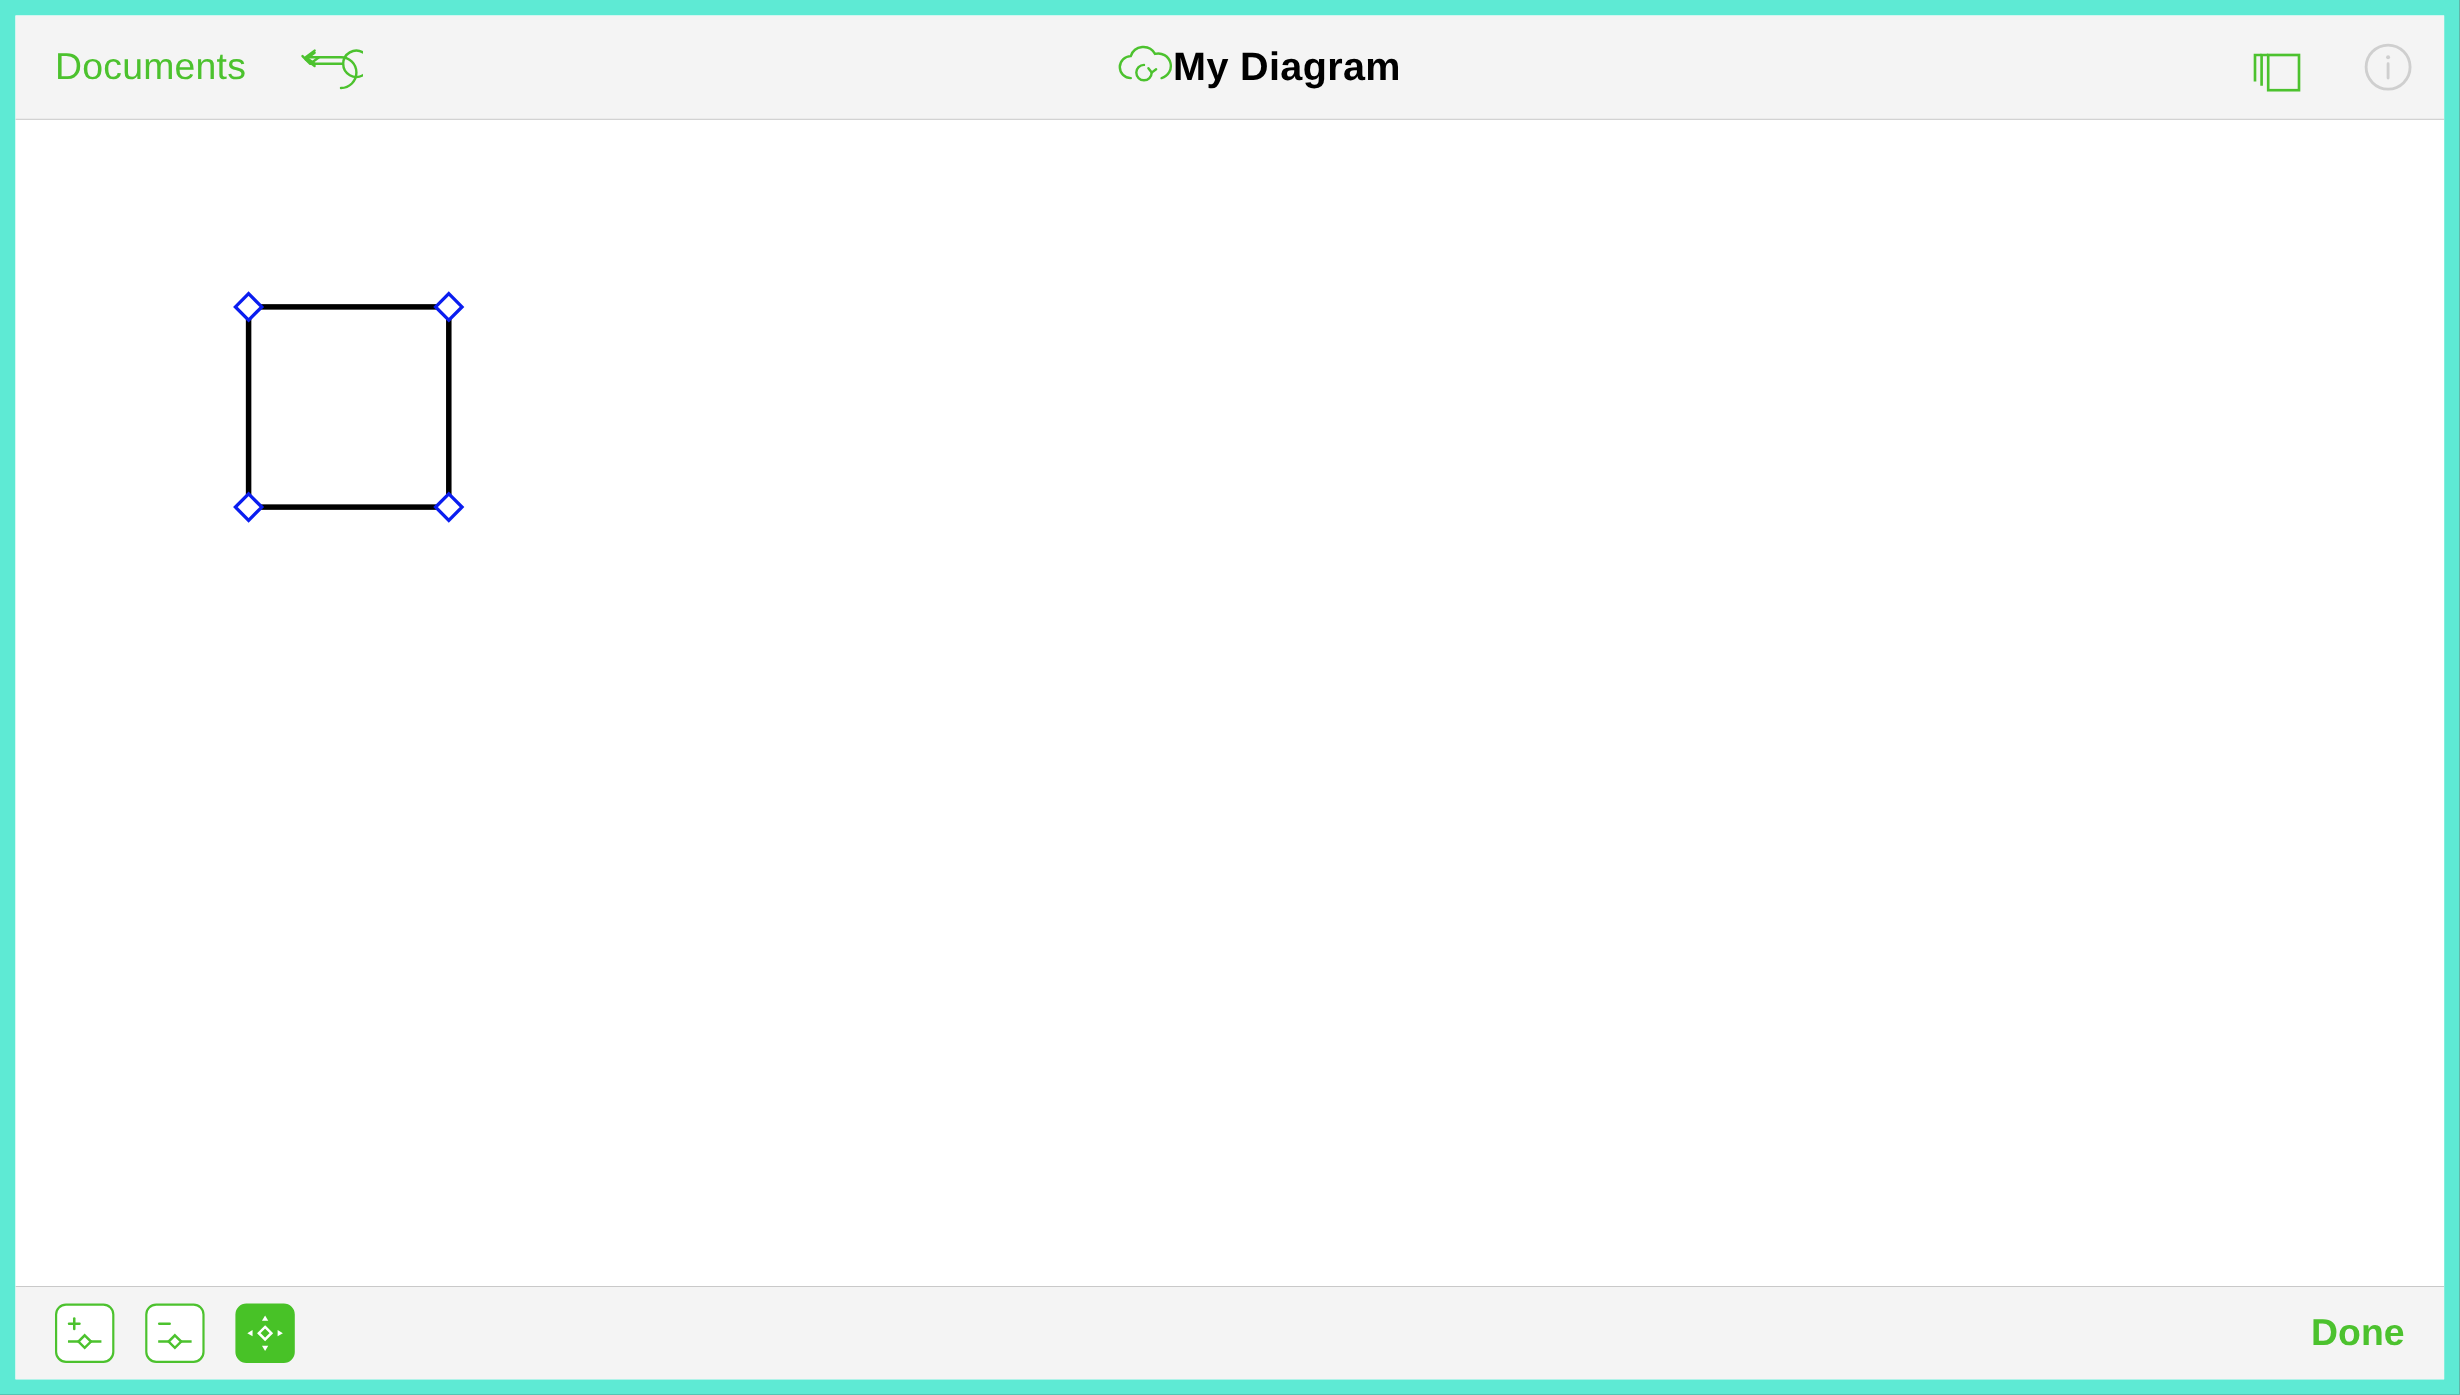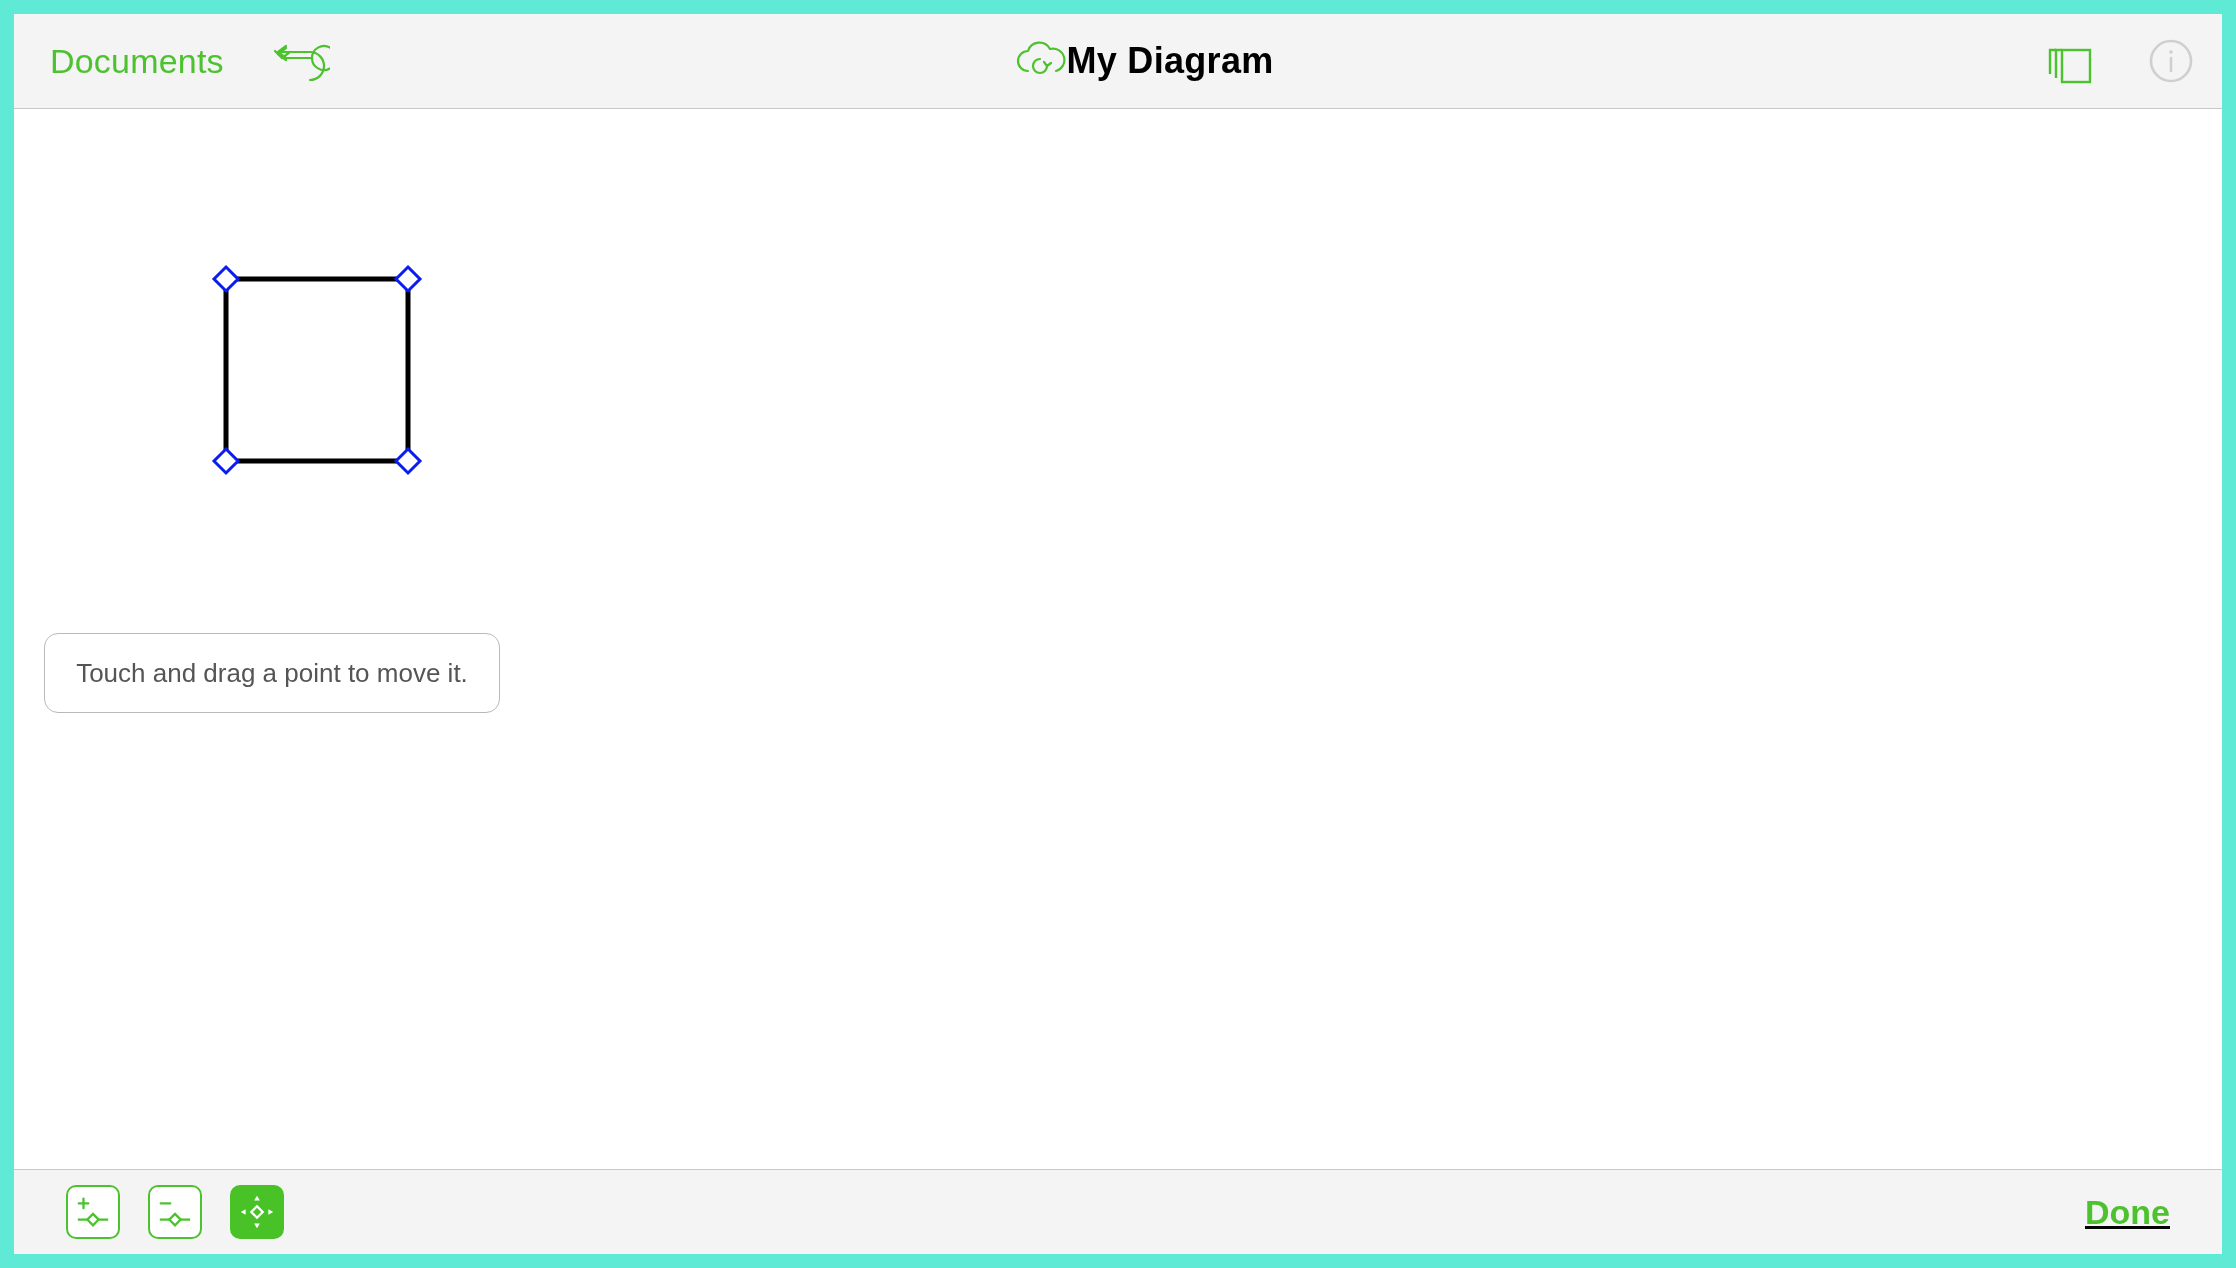--- a/index.html
+++ b/index.html
@@ -104,22 +104,21 @@
     font-size:26px;
     background:#fff;
   }
   
   .bottombar{
     height:84px;
     background:var(--toolbar-bg);
     border-top:1px solid var(--toolbar-border);
     display:flex;
     align-items:center;
-    padding:0 52px;
-    text-decoration:underline;
+    padding:0 36px;
   }
   .bottombar .tools{display:flex;align-items:center;gap:28px;}
   .tool{
     width:54px;height:54px;
     border:2px solid var(--green);
     border-radius:10px;
     background:#fff;
     display:flex;align-items:center;justify-content:center;
     cursor:pointer;
   }
@@ -207,23 +206,20 @@
 
           <g fill="#fff" stroke="#0a1df0" stroke-width="3">
             <polygon points="0,-12 12,0 0,12 -12,0"></polygon>
             <polygon points="182,-12 194,0 182,12 170,0"></polygon>
             <polygon points="0,170 12,182 0,194 -12,182"></polygon>
             <polygon points="182,170 194,182 182,194 170,182"></polygon>
           </g>
         </svg>
       </div>
 
-      <div class="hint">
-        <span>Touch and drag a point to move it.</span>
-      </div>
     </div>
 
     <div class="bottombar">
       <div class="tools">
         <button class="tool">
           <svg width="40" height="40" viewBox="0 0 40 40" fill="none" stroke="#4CC22E" stroke-width="2.4">
             <line x1="4" y1="28" x2="36" y2="28"></line>
             <polygon points="20,22 26,28 20,34 14,28" fill="#fff"></polygon>
             <line x1="10" y1="6" x2="10" y2="16" stroke-linecap="round"></line>
             <line x1="5" y1="11" x2="15" y2="11" stroke-linecap="round"></line>

